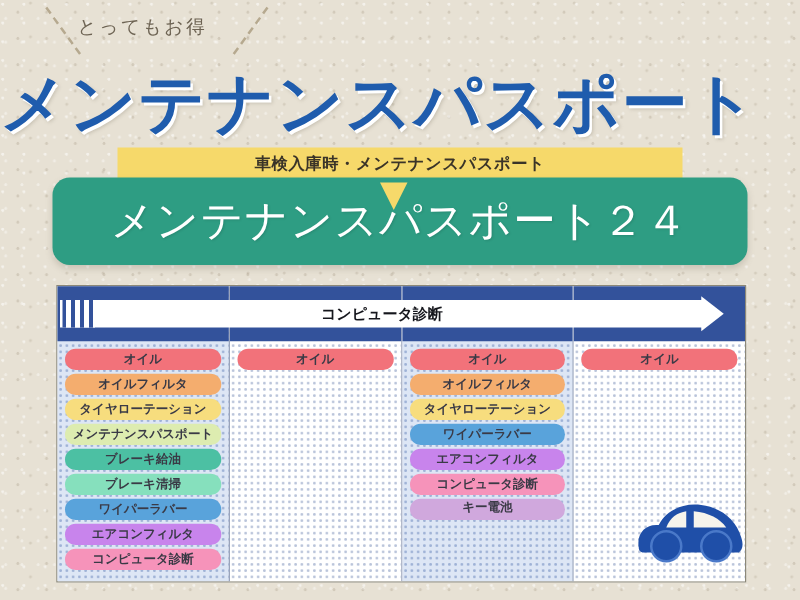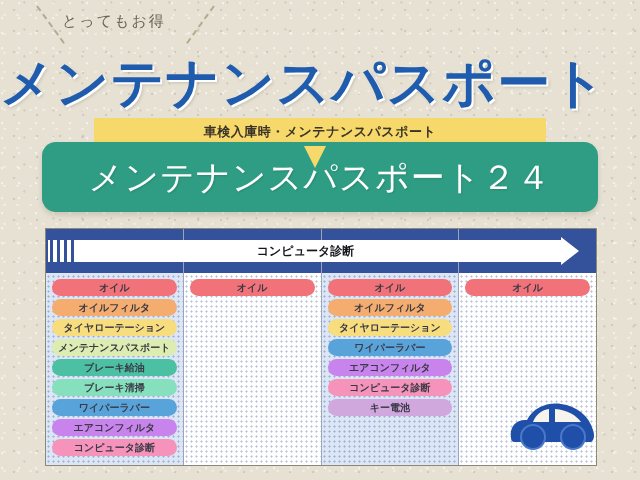--- a/index.html
+++ b/index.html
@@ -203,21 +203,21 @@
     </div>
     <div class="col shaded" style="flex: 1 1 0px;">
       <div class="col-head"></div>
       <div class="col-body">
         <div class="pill" style="background: rgb(242, 114, 122);">オイル</div>
         <div class="pill" style="background: rgb(244, 173, 110);">オイルフィルタ</div>
         <div class="pill" style="background: rgb(247, 221, 126);">タイヤローテーション</div>
         <div class="pill" style="background: rgb(89, 163, 219);">ワイパーラバー</div>
         <div class="pill" style="background: rgb(200, 132, 236);">エアコンフィルタ</div>
         <div class="pill" style="background: rgb(246, 147, 186);">コンピュータ診断</div>
-        <div class="pill" style="background: rgb(208, 168, 221);">キー電池</div>
+        <div class="pill" style="background: rgb(208, 168, 221); font-family: Liberation Mono, monospace;">キー電池</div>
       </div>
     </div>
     <div class="col plain" style="flex: 1 1 0px;">
       <div class="col-head"></div>
       <div class="col-body">
         <div class="pill" style="background: rgb(242, 114, 122);">オイル</div>
       </div>
     </div>
   </div>
 

